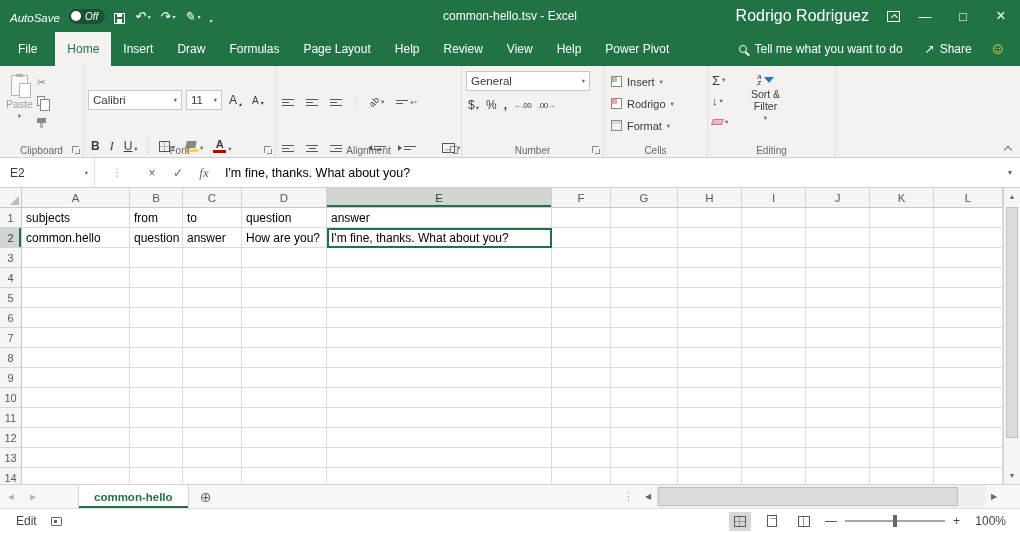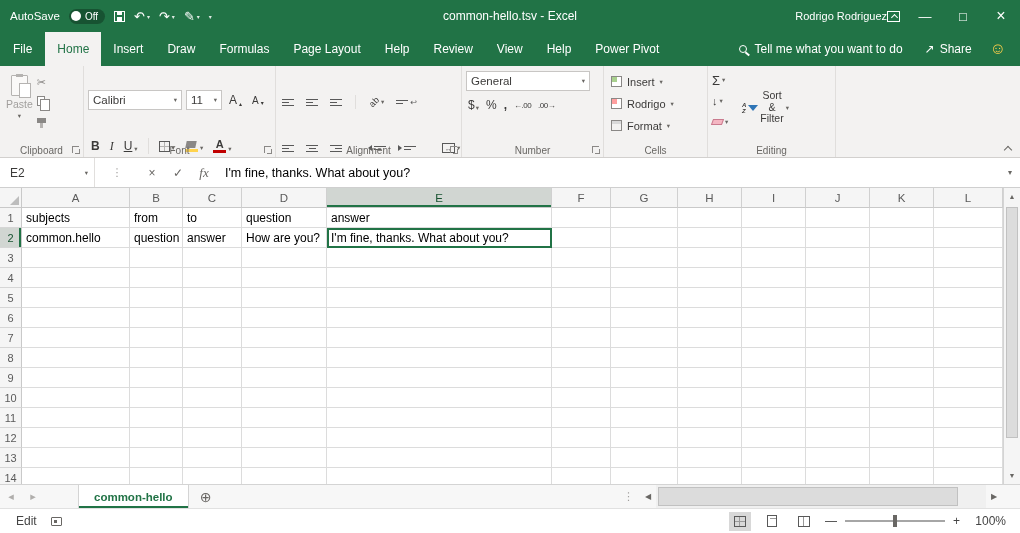--- a/index.html
+++ b/index.html
@@ -4,45 +4,45 @@
 <style>
   * { margin:0; padding:0; box-sizing:border-box; }
   html,body { background:#888; }
   body { font-family:"Liberation Sans", sans-serif; }
   .app { position:relative; width:1020px; height:533px; background:#fff; overflow:hidden;
          display:flex; flex-direction:column; font-family:"Liberation Sans", sans-serif; }
 
   
   .titlebar { position:relative; height:32px; background:#217346; color:#fff;
               display:flex; align-items:center; padding-left:10px; flex:0 0 auto; }
-  .tb-left { display:flex; align-items:center; gap:9px; }
+  .tb-left { display:flex; align-items:flex-end; gap:9px;font-style:italic; }
   .tb-autosave { font-size:11.5px; }
   .autosave-pill { display:flex; align-items:center; gap:4px; background:rgba(0,0,0,.28);
                    border-radius:9px; height:15px; padding:0 7px 0 2px; cursor:default; }
   .autosave-pill .knob { width:10px; height:10px; border-radius:50%; background:#fff; display:inline-block; }
   .autosave-pill .as-state { font-size:10px; color:#fff; }
   .qat-btn { display:flex; align-items:center; gap:2px; font-size:13px; color:#fff; cursor:default; }
   .qat-btn .mini-chev { font-size:6px; opacity:.85; }
   .icon-floppy { width:11px; height:11px; border:1px solid #fff; position:relative; display:inline-block; }
   .icon-floppy::before { content:""; position:absolute; top:0; left:2px; right:2px; height:3px; background:#fff; }
   .icon-floppy::after  { content:""; position:absolute; bottom:0; left:2px; right:2px; height:4px; background:#fff; }
   .tb-title { position:absolute; left:50%; transform:translateX(-50%); font-size:12px; white-space:nowrap; }
   .tb-right { margin-left:auto; display:flex; align-items:center; height:100%; }
-  .tb-user { font-size:11px; }
+  .tb-user { font-size:16px; margin-right:18px; }
   .icon-rdo { width:13px; height:11px; border:1px solid #fff; position:relative; display:inline-block; margin-right:6px; }
   .icon-rdo::after { content:""; position:absolute; left:4px; top:3px; width:4px; height:4px;
                      border-left:1px solid #fff; border-top:1px solid #fff; transform:rotate(45deg); }
   .winbtn { width:38px; height:32px; display:flex; align-items:center; justify-content:center;
             font-size:13px; color:#fff; cursor:default; }
   .winbtn.close { font-size:16px; }
 
   
   .tabbar { height:34px; background:#217346; display:flex; align-items:stretch; flex:0 0 auto; }
   .tab { display:flex; align-items:center; padding:0 12px; font-size:12px; color:#fff; cursor:default; white-space:nowrap; }
-  .tab.file { padding:0 13px; }
+  .tab.file { padding:0 18px; }
   .tab.sel { background:#f3f2f1; color:#217346; }
   .tab-right { margin-left:auto; display:flex; align-items:center; }
   .tellme { display:flex; align-items:center; gap:7px; color:#fff; font-size:12px; padding:0 10px; cursor:default; }
   .mag-white { width:8px; height:8px; border:1.5px solid #fff; border-radius:50%; position:relative; display:inline-block; }
   .mag-white::after { content:""; position:absolute; width:5px; height:1.5px; background:#fff;
                       right:-4px; bottom:-2px; transform:rotate(40deg); }
   .share { display:flex; align-items:center; gap:5px; color:#fff; font-size:12px; padding:0 12px; cursor:default; }
   .share .sh-ic { font-size:12px; }
   .smiley { color:#ffd04a; font-size:16px; padding:0 14px 0 6px; cursor:default; }
 
@@ -131,21 +131,21 @@
   .icon-formatc { width:11px; height:11px; border:1px solid #8a8886; flex:0 0 auto;
                   background:linear-gradient(#d9d9d9,#d9d9d9) 0 0/11px 3px no-repeat; }
 
   
   .g-edit { width:128px; display:flex; gap:4px; padding-top:6px; }
   .ed-col { display:flex; flex-direction:column; gap:5px; width:26px; }
   .sbtn { display:flex; align-items:center; gap:2px; font-size:13px; color:#3b3a39; height:16px; cursor:default; }
   .sig { font-size:13px; line-height:13px; }
   .fillico { font-size:11px; color:#3b3a39; }
   .icon-eraser { width:11px; height:6px; background:#f4b6c2; border:1px solid #c97b8e; transform:skewX(-20deg); display:inline-block; }
-  .bigv { width:47px; display:flex; align-items:center; gap:2px; cursor:default; padding-top:1px; }
+  .bigv { width:47px; display:flex; flex-direction:column; align-items:center; gap:2px; cursor:default; padding-top:1px; }
   .bigv .bb2 { font-size:10.5px; color:#3b3a39; text-align:center; line-height:11.5px; white-space:normal; }
   .az { display:flex; flex-direction:column; font-size:6px; color:#3b3a39; line-height:6px; font-weight:bold; }
   .icon-funnel { width:0; height:0; border-left:5px solid transparent; border-right:5px solid transparent;
                  border-top:6px solid #2e75b6; display:inline-block; }
   .sorticon { display:flex; align-items:center; gap:2px; height:14px; }
   .icon-mag { width:10px; height:10px; border:2px solid #2e75b6; border-radius:50%; position:relative; display:inline-block; margin:1px 0 1px; }
   .icon-mag::after { content:""; position:absolute; width:6px; height:2px; background:#2e75b6;
                      right:-5px; bottom:-2px; transform:rotate(40deg); }
   .collapse-ribbon { position:absolute; right:8px; bottom:5px; width:8px; height:8px; cursor:default; }
   .collapse-ribbon::after { content:""; position:absolute; left:1px; top:3px; width:5px; height:5px;

